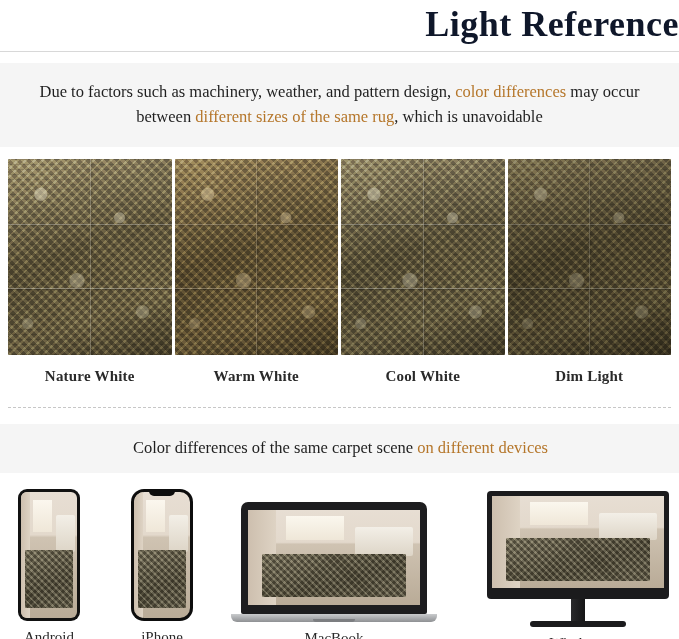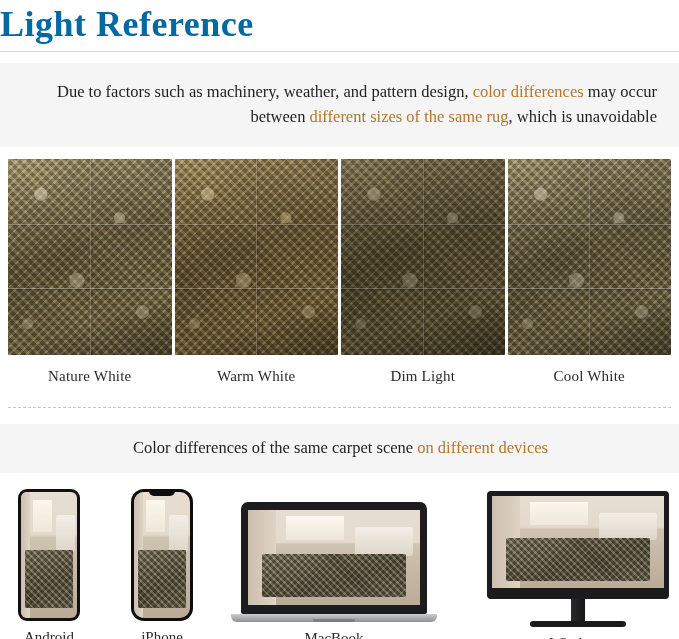--- a/index.html
+++ b/index.html
@@ -15,57 +15,58 @@
     overflow: hidden;
   }
   .page {
     position: relative;
     width: 679px;
     height: 639px;
   }
 
   
   .title {
-    text-align: left;
+    text-align: right;
     font-family: "Liberation Serif", serif;
     font-size: 36px;
     font-weight: 700;
     letter-spacing: 0.5px;
-    color: #0369a1;
+    color: #0f172a;
     padding-top: 2px;
     line-height: 44px;
   }
   .title-rule {
     width: 100%;
     height: 1px;
     background: #d8d8d8;
     margin-top: 5px;
   }
 
   
   .notice {
     background: #f5f5f5;
     padding: 16px 22px 18px 22px;
-    text-align: right;
+    text-align: center;
     font-size: 16.5px;
     line-height: 25px;
     color: #1f1f1f;
     margin-top: 11px;
   }
   .hl {
     color: #b5762a;
   }
 
   
   .swatch-row {
     display: flex;
     gap: 3px;
     margin-top: 12px;
     padding: 0 8px;
     box-sizing: border-box;
+    font-weight: bold;
   }
   .swatch-cell {
     flex: 1 1 0;
     display: flex;
     flex-direction: column;
     align-items: center;
   }
   .swatch-img {
     width: 100%;
     height: 196px;
@@ -361,34 +362,34 @@
       <div class="swatch-label">Warm White</div>
     </div>
 
 
     <div class="swatch-cell">
       <div class="swatch-img">
         <div class="rug"></div>
         <div class="rug-crease c1"></div>
         <div class="rug-crease c2"></div>
         <div class="rug-crease-v"></div>
-        <div class="tint tint-dim-light"></div>
-      </div>
-      <div class="swatch-label">Dim Light</div>
+        <div class="tint tint-cool-white"></div>
+      </div>
+      <div class="swatch-label">Cool White</div>
     </div>
 
     <div class="swatch-cell">
       <div class="swatch-img">
         <div class="rug"></div>
         <div class="rug-crease c1"></div>
         <div class="rug-crease c2"></div>
         <div class="rug-crease-v"></div>
-        <div class="tint tint-cool-white"></div>
-      </div>
-      <div class="swatch-label">Cool White</div>
+        <div class="tint tint-dim-light"></div>
+      </div>
+      <div class="swatch-label">Dim Light</div>
     </div>
 
   </div>
 
   <div class="dashed"></div>
 
   <div class="device-band">
     <span>Color differences of the same carpet scene </span><span class="hl">on different devices</span>
   </div>
 

